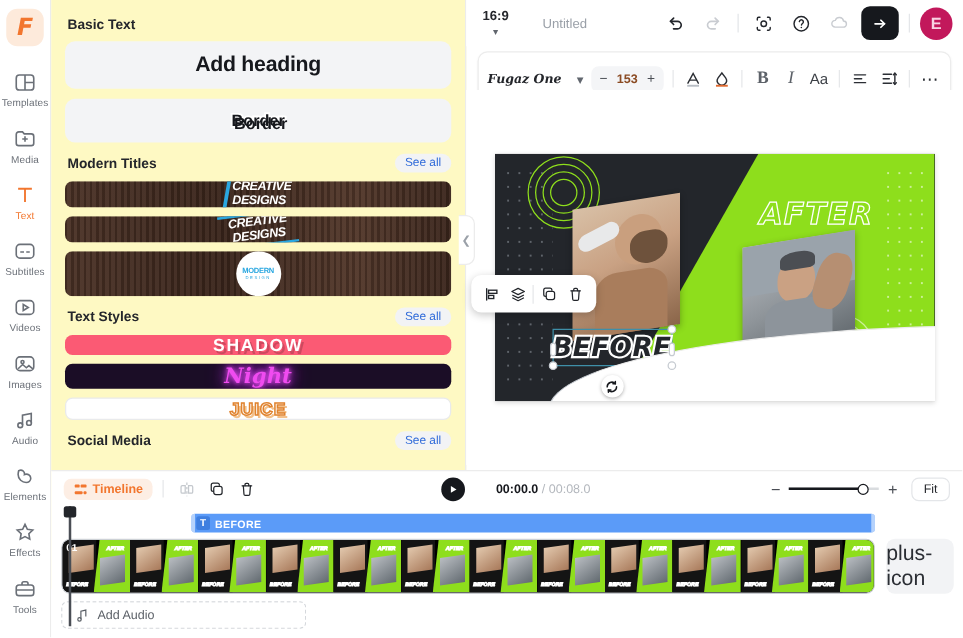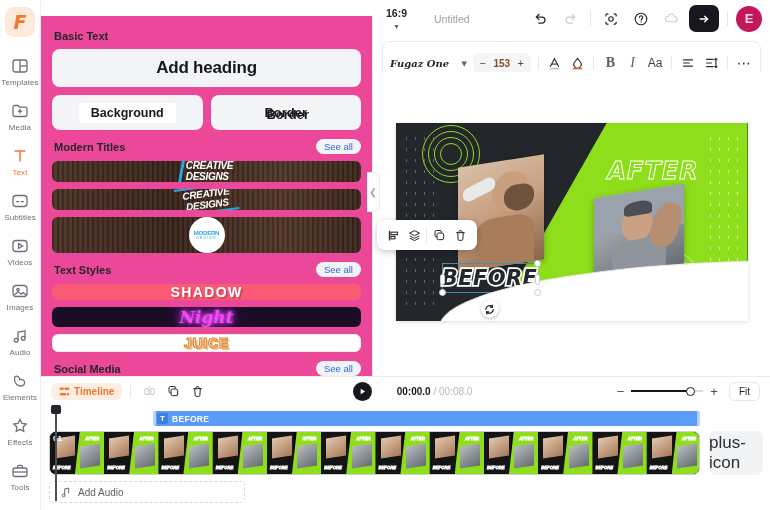--- a/index.html
+++ b/index.html
@@ -29,22 +29,22 @@
     width:100%; height:45px; display:flex; flex-direction:column;
     align-items:center; justify-content:center; cursor:pointer; color:#6b7078;
   }
   .rail-item .ico { width:20px; height:20px; display:block; }
   .rail-item .lbl { font-size:8px; margin-top:2px; letter-spacing:.1px; }
   .rail-item.active { color:#f2762e; }
   .rail-item.active .lbl { color:#f2762e; }
 
   
   .panel {
-    position:absolute; left:41px; top:16px; width:332px; height:471px;
-    background:#ec4899; overflow:hidden; border-right:1px solid #ececec;
+    position:absolute; left:41px; top:0; width:332px; height:471px;
+    background:#fef9c3; overflow:hidden; border-right:1px solid #ececec;
   }
   .panel-inner { padding:8px 11px 0 11px; }
   .sec-title { font-size:11px; font-weight:bold; color:#24262b; margin:6px 0 7px 2px; }
   .sec-head { display:flex; align-items:center; justify-content:space-between; margin:9px 0 7px 0; }
   .sec-head .sec-title { margin:0 0 0 2px; }
   .see-all {
     font-size:9.5px; color:#2f6ad9; background:#f2f3f5; border-radius:9px;
     padding:2px 8px; cursor:pointer; font-weight:500;
   }
 
@@ -414,23 +414,20 @@
   </div>
 
   <div class="panel">
     <div class="panel-inner">
 
       <div class="sec-title">Basic Text</div>
       <div class="big-btn">
         <span class="t">Add heading</span>
       </div>
       <div class="btn-row">
-        <div class="big-btn">
-          <span class="bg-chip">Background</span>
-        </div>
         <div class="big-btn">
           <span class="border-txt">Border</span>
         </div>
       </div>
 
       <div class="sec-head">
         <div class="sec-title">Modern Titles</div>
         <div class="see-all">See all</div>
       </div>
       <div class="cards">

